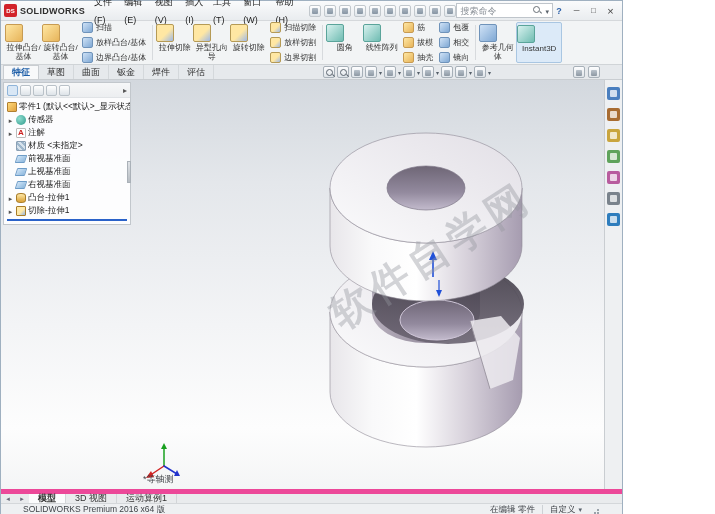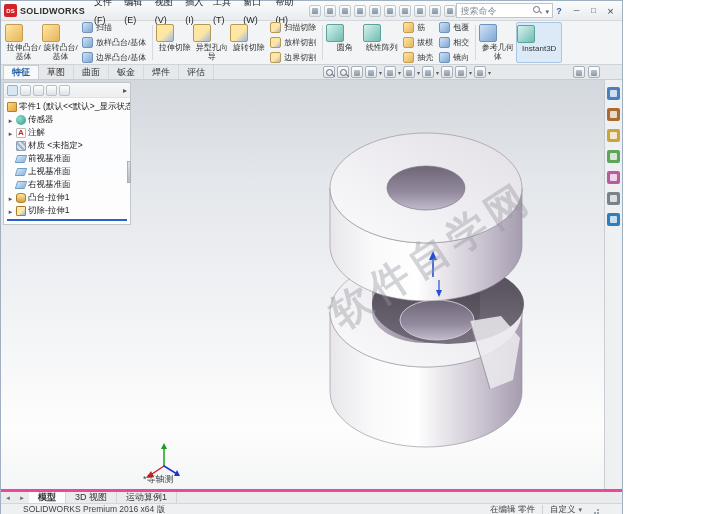--- a/index.html
+++ b/index.html
@@ -98,21 +98,21 @@
 
   
   .taskpane { position:absolute; right:0; top:0; width:18px; height:409px; background:#eef0f2; border-left:1px solid #c9cdd1;
     display:flex; flex-direction:column; align-items:center; padding-top:7px; gap:8px; }
   .tpicon { width:13px; height:13px; border-radius:2px; }
   .tpicon::after { content:""; display:block; margin:3px; height:7px; background:rgba(255,255,255,.75); border-radius:1px; }
   .tp1 { background:#4a7fbf; } .tp2 { background:#a86c32; } .tp3 { background:#c9a53f; }
   .tp4 { background:#5fa35c; } .tp5 { background:#b85c9e; } .tp6 { background:#7a838c; } .tp7 { background:#2e7dbd; }
 
   
-  .doctabs { height:14px; background:#e9ebed; border-top:3px solid #ec4899; display:flex; align-items:stretch; font-size:9px; }
+  .doctabs { height:14px; background:#e9ebed; border-top:5px solid #ec4899; display:flex; align-items:stretch; font-size:9px; }
   .dt-nav { width:14px; display:flex; align-items:center; justify-content:center; color:#667; }
   .dt-nav.prev::before { content:"◂"; font-size:7px; }
   .dt-nav.next::before { content:"▸"; font-size:7px; }
   .dtab { padding:0 9px; display:flex; align-items:center; border-right:1px solid #d2d5d8; color:#333; }
   .dtab.active { background:#fbfcfd; font-weight:bold; }
   .statusbar { height:12px; background:#eef0f2; border-top:1px solid #d4d7da; display:flex; align-items:center; font-size:8.5px; color:#3f4348; padding:0 22px; }
   .sb-left { flex:1; }
   .sb-sep { width:1px; height:9px; background:#cdd1d5; margin:0 7px; }
   .sb-custom { display:flex; align-items:flex-start; gap:3px; }
   .sb-grip { width:10px; height:10px; margin-left:8px;

